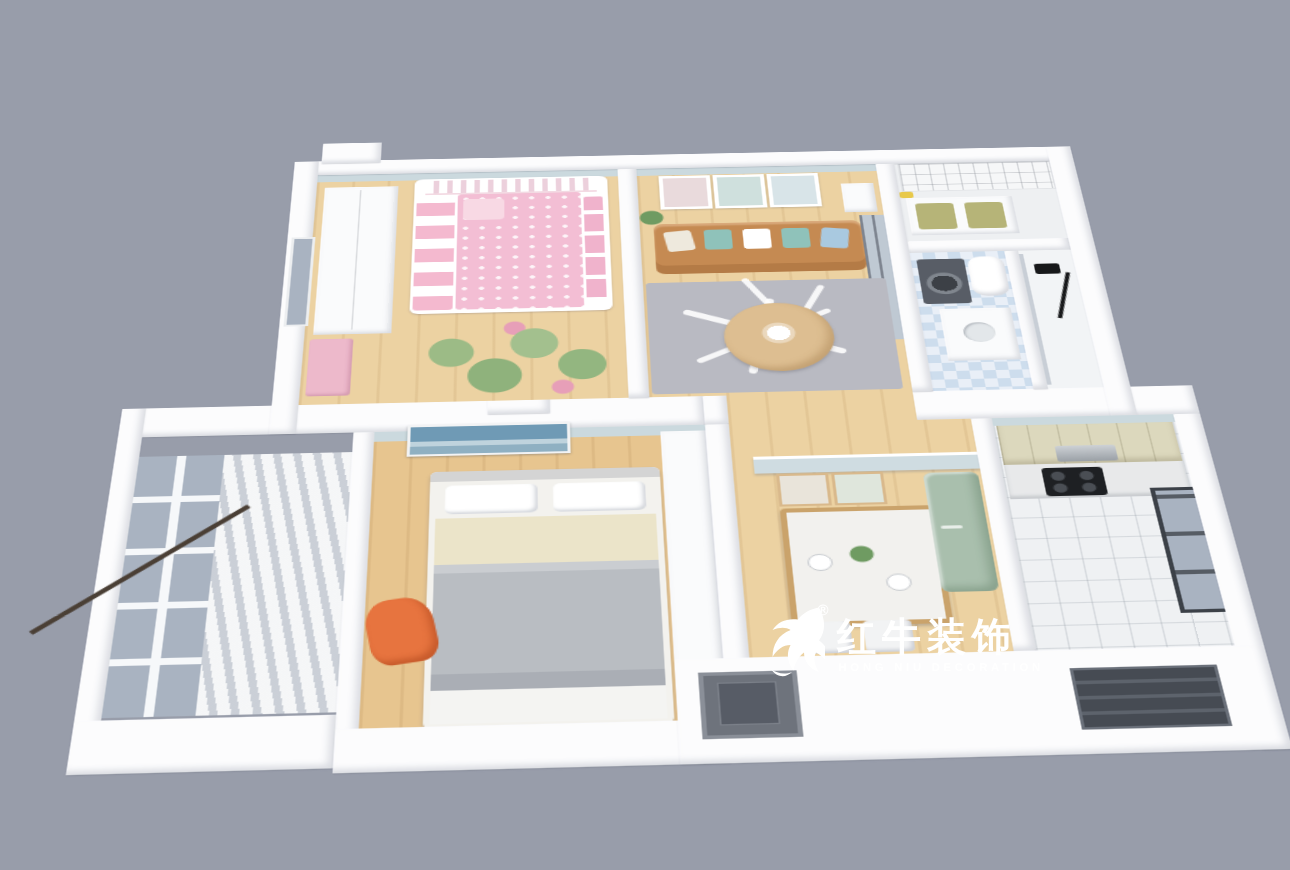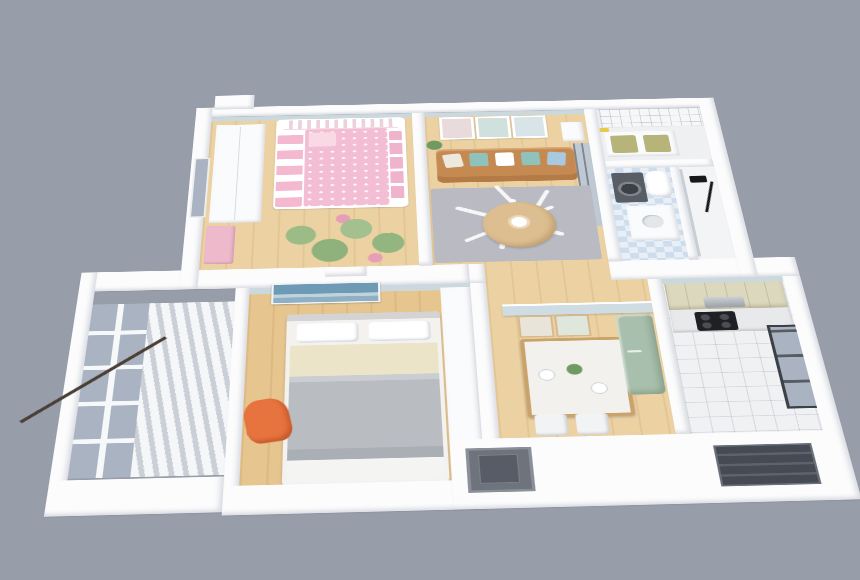--- a/index.html
+++ b/index.html
@@ -187,13 +187,22 @@
       <div class="w" style="left:440px;top:552px;width:362px;height:88px;">
         <div class="abs" style="left:14px;top:12px;width:54px;height:50px;background:#6e737c;border:3px solid #8a8f98;">
           <div class="abs" style="left:8px;top:6px;width:34px;height:34px;background:#575c66;border:1px solid #7b8089;"></div>
         </div>
         <div class="abs" style="left:240px;top:16px;width:86px;height:48px;background:#464b53;background-image:repeating-linear-gradient(0deg,transparent 0 10px,#5d636c 10px 13px);border:2px solid #6a707a;"></div>
       </div>
 
     </div>
   </div>
 
+  <div class="watermark">
+    <svg class="wm-bull" viewBox="0 0 44 54" aria-hidden="true">
+      <path fill="#ffffff" d="M40 3c-6 1-11 4-14 8-7-1-13 1-17 7 5-2 9-2 12 0-8 3-12 10-12 18 3-5 7-8 12-8-3 6-2 12 2 17 1-5 3-9 7-12 0 6 4 11 10 13-3-4-4-9-2-13 4 2 7 5 8 9 2-6 0-13-6-17 5-7 4-15 0-22z"></path>
+      <path fill="#ffffff" d="M8 44c4 3 9 4 14 2-4 4-10 4-14-2z"></path>
+    </svg>
+    <span class="wm-reg">®</span>
+    <span class="wm-cn">红牛装饰</span>
+    <span class="wm-en">HONG NIU DECORATION</span>
+  </div>
 </div>
 
 </body></html>

